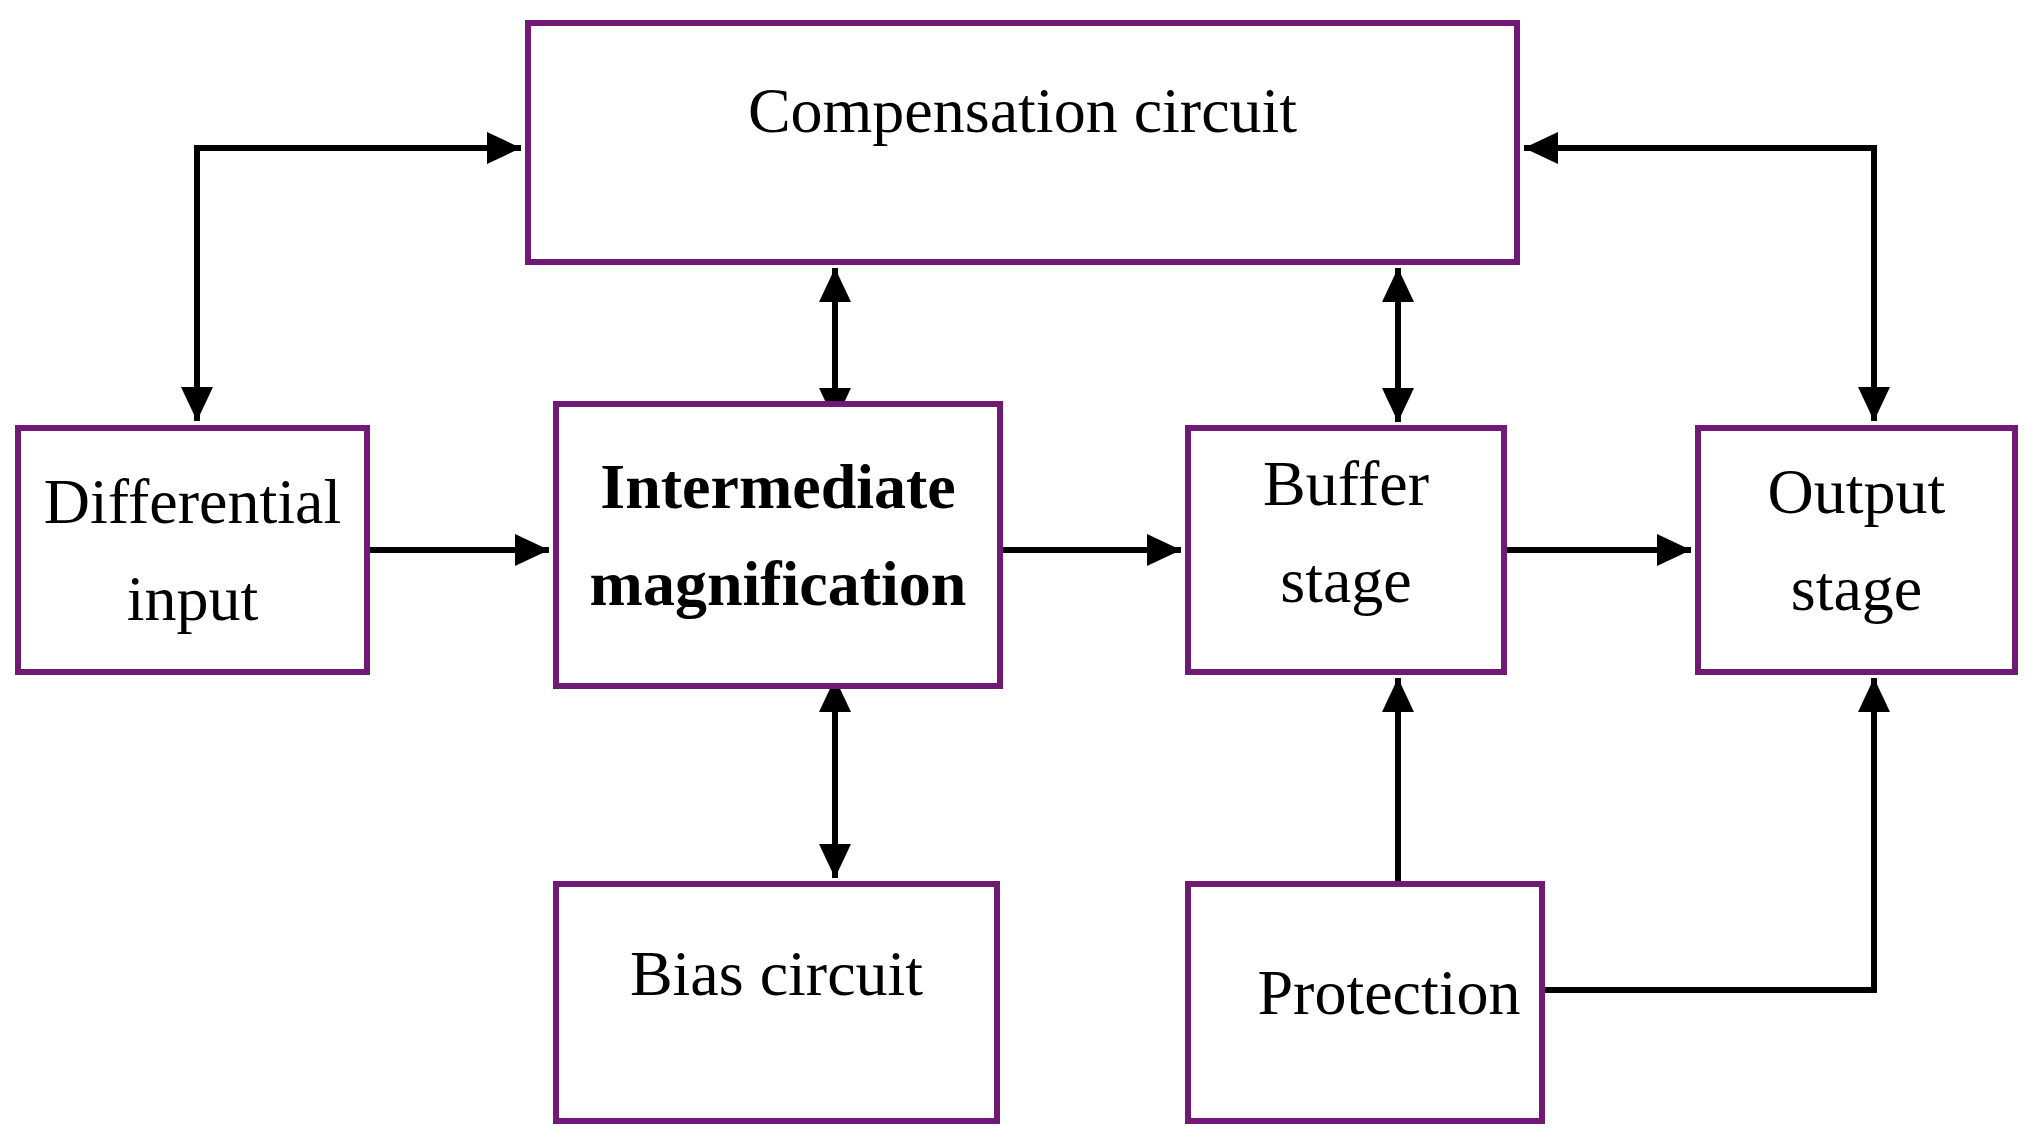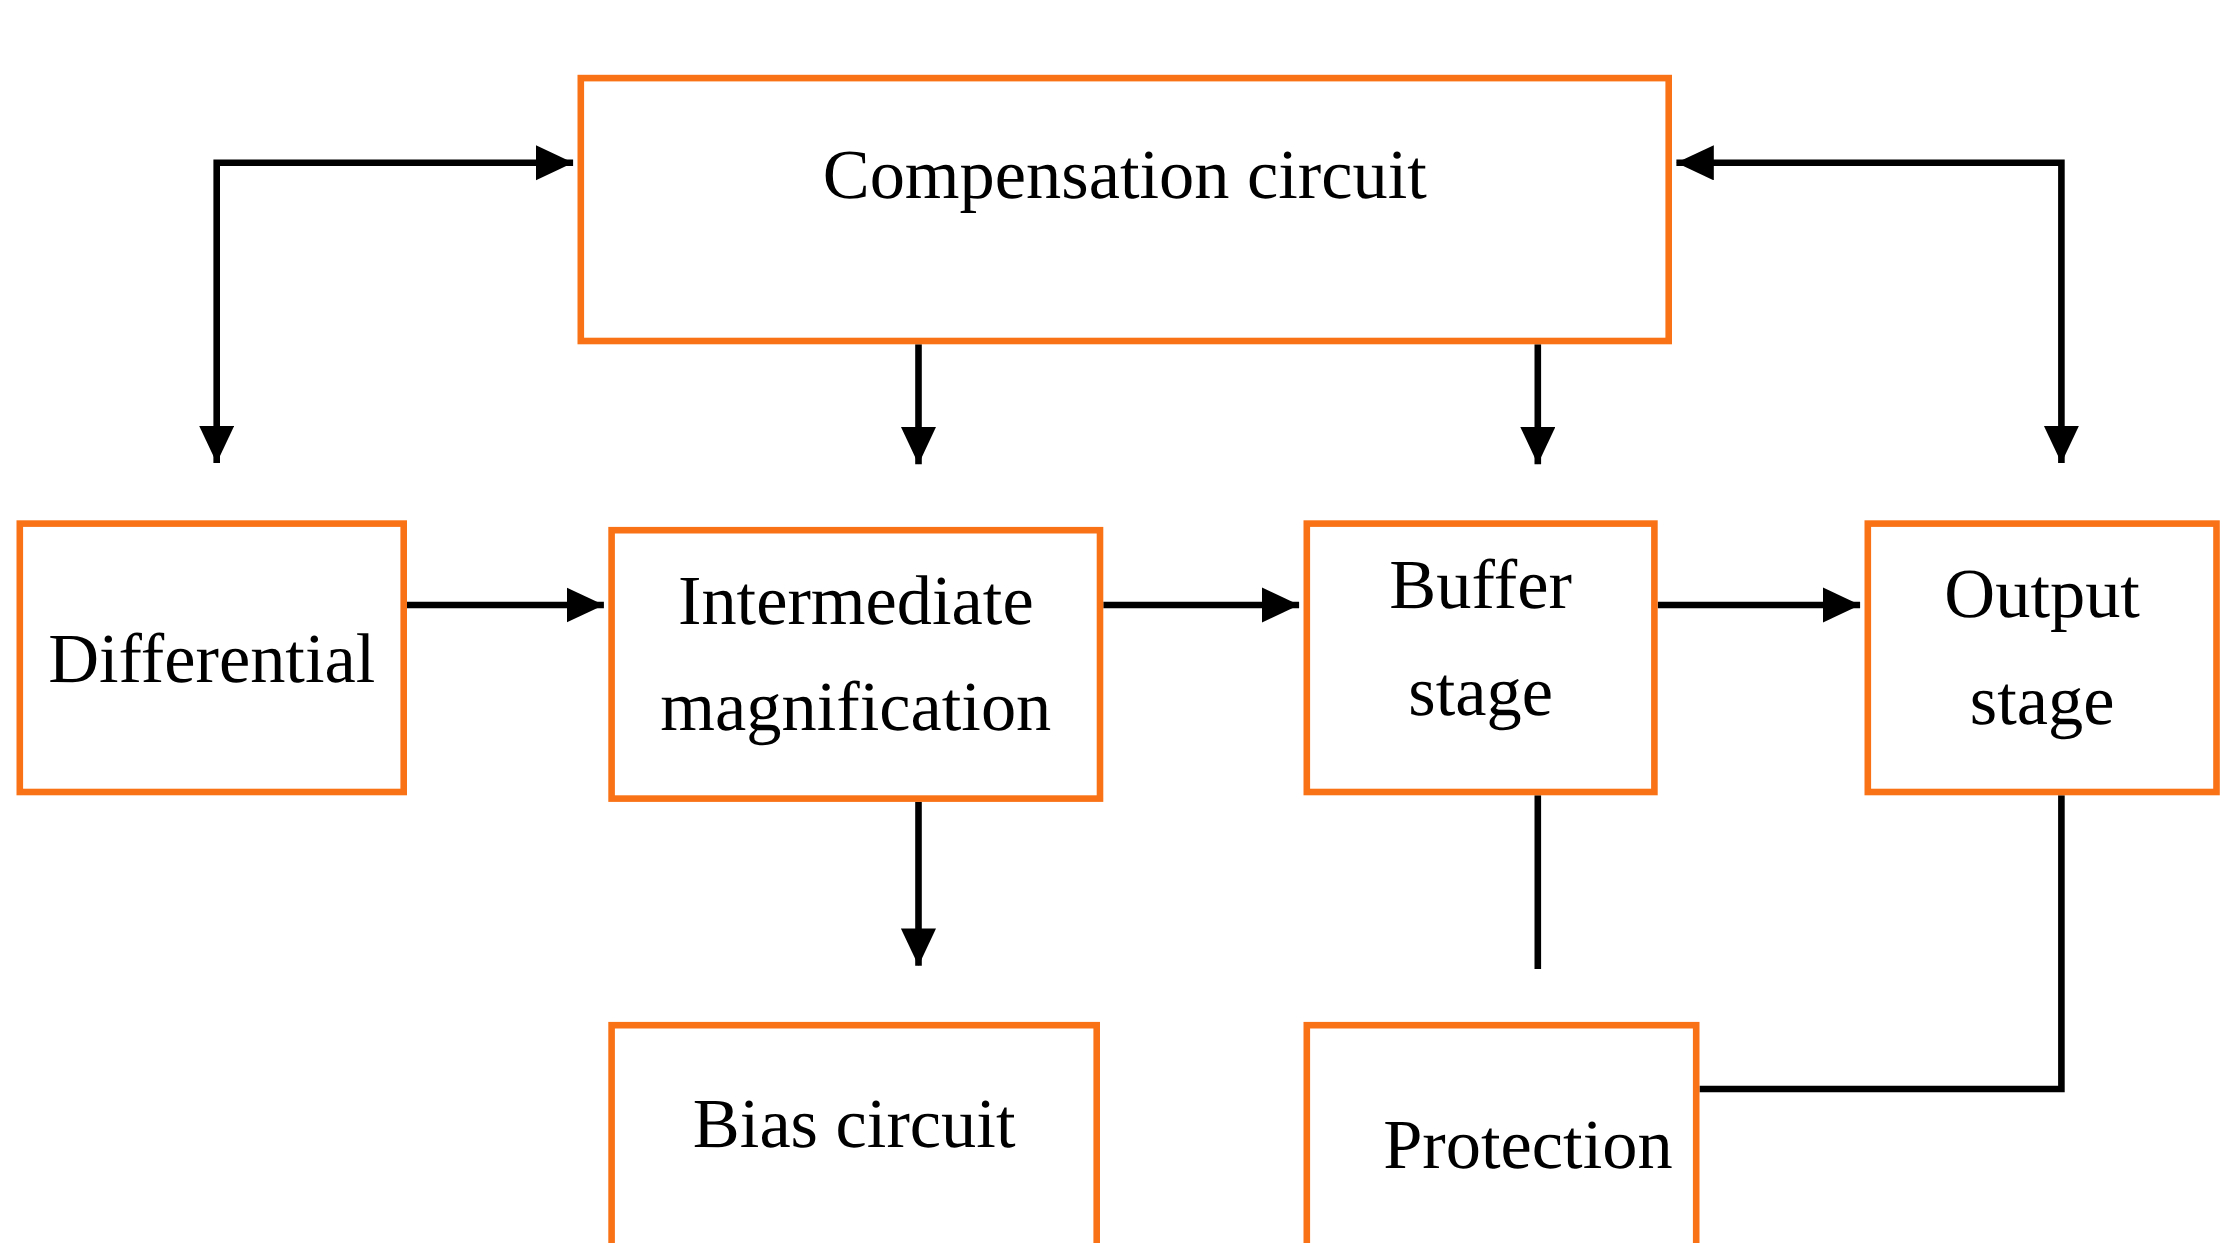--- a/index.html
+++ b/index.html
@@ -19,37 +19,36 @@
   #arrow-layer {
     position: absolute;
     left: 0;
     top: 0;
     width: 2030px;
     height: 1130px;
   }
   .box {
     position: absolute;
     box-sizing: border-box;
-    border: 6px solid #f97316;
+    border: 6px solid #701a75;
     background: #ffffff;
     display: flex;
     flex-direction: column;
     align-items: center;
     justify-content: center;
     text-align: center;
     font-size: 64px;
     line-height: 97px;
     white-space: nowrap;
-    margin-top: 48px;
   }
   .box span { display: block; }
 
   #box-compensation { left: 525px; top: 20px;  width: 995px; height: 245px; padding-bottom: 65px; }
   #box-differential { left: 15px;  top: 425px; width: 355px; height: 250px; }
-  #box-intermediate { left: 553px; top: 431px; width: 450px; height: 250px; padding-bottom: 20px; }
+  #box-intermediate { left: 553px; top: 401px; width: 450px; height: 288px; padding-bottom: 20px; font-weight: bold; }
   #box-buffer       { left: 1185px;top: 425px; width: 322px; height: 250px; padding-bottom: 36px; }
   #box-output       { left: 1695px;top: 425px; width: 323px; height: 250px; padding-bottom: 20px; align-items: center; }
   #box-bias         { left: 553px; top: 881px; width: 447px; height: 243px; padding-bottom: 58px; }
   #box-protection   { left: 1185px;top: 881px; width: 360px; height: 243px; padding-bottom: 20px; padding-left: 48px; }
 
   .conn {
     fill: none;
     stroke: #000000;
     stroke-width: 6px;
   }
@@ -86,20 +85,21 @@
 
     <path class="conn" d="M1542,990 H1874 V678" marker-end="url(#ah)"></path>
   </svg>
 
   <div class="box" id="box-compensation">
     <span>Compensation circuit</span>
   </div>
 
   <div class="box" id="box-differential">
     <span>Differential</span>
+    <span>input</span>
   </div>
 
   <div class="box" id="box-intermediate">
     <span>Intermediate</span>
     <span>magnification</span>
   </div>
 
   <div class="box" id="box-buffer">
     <span>Buffer</span>
     <span>stage</span>

